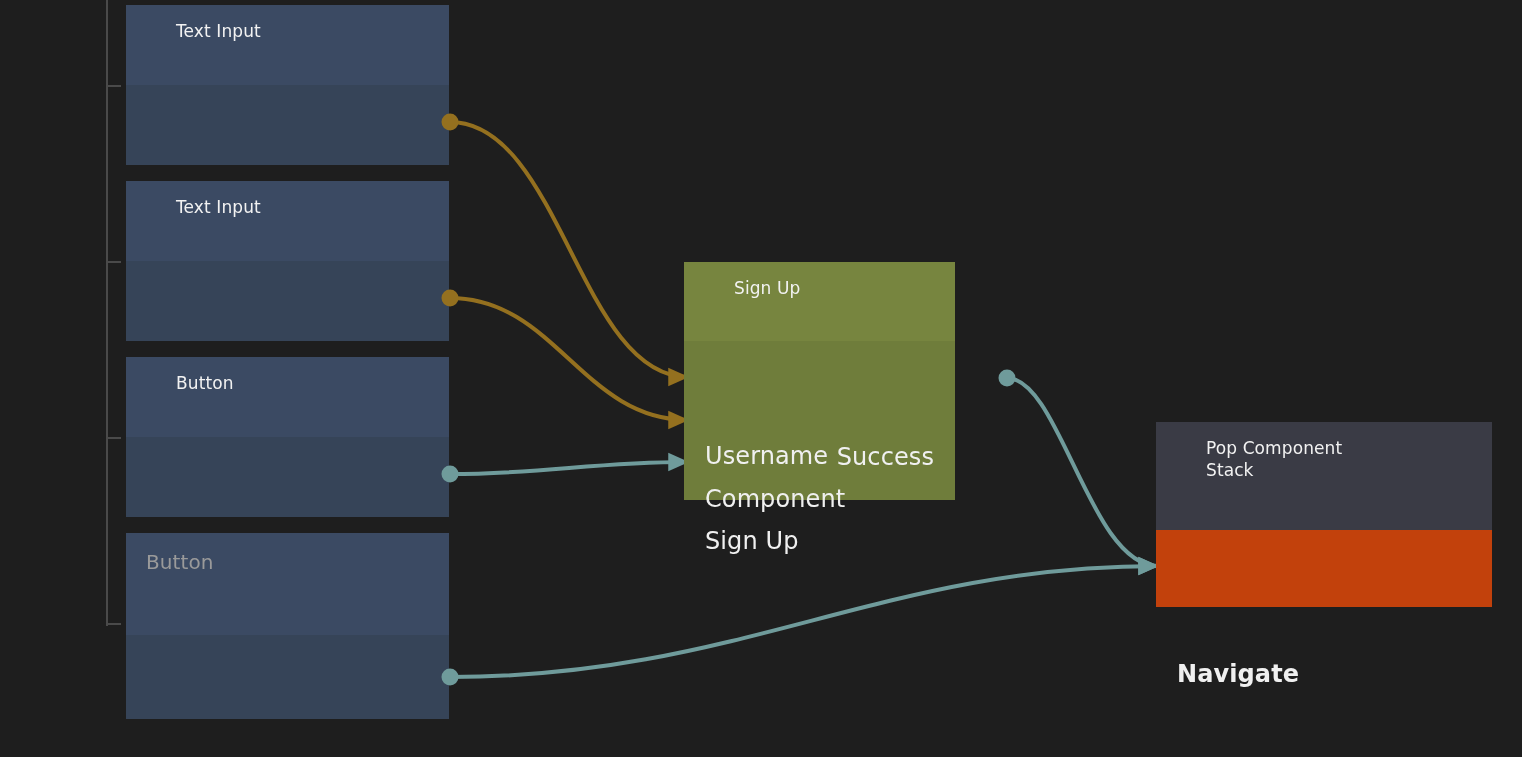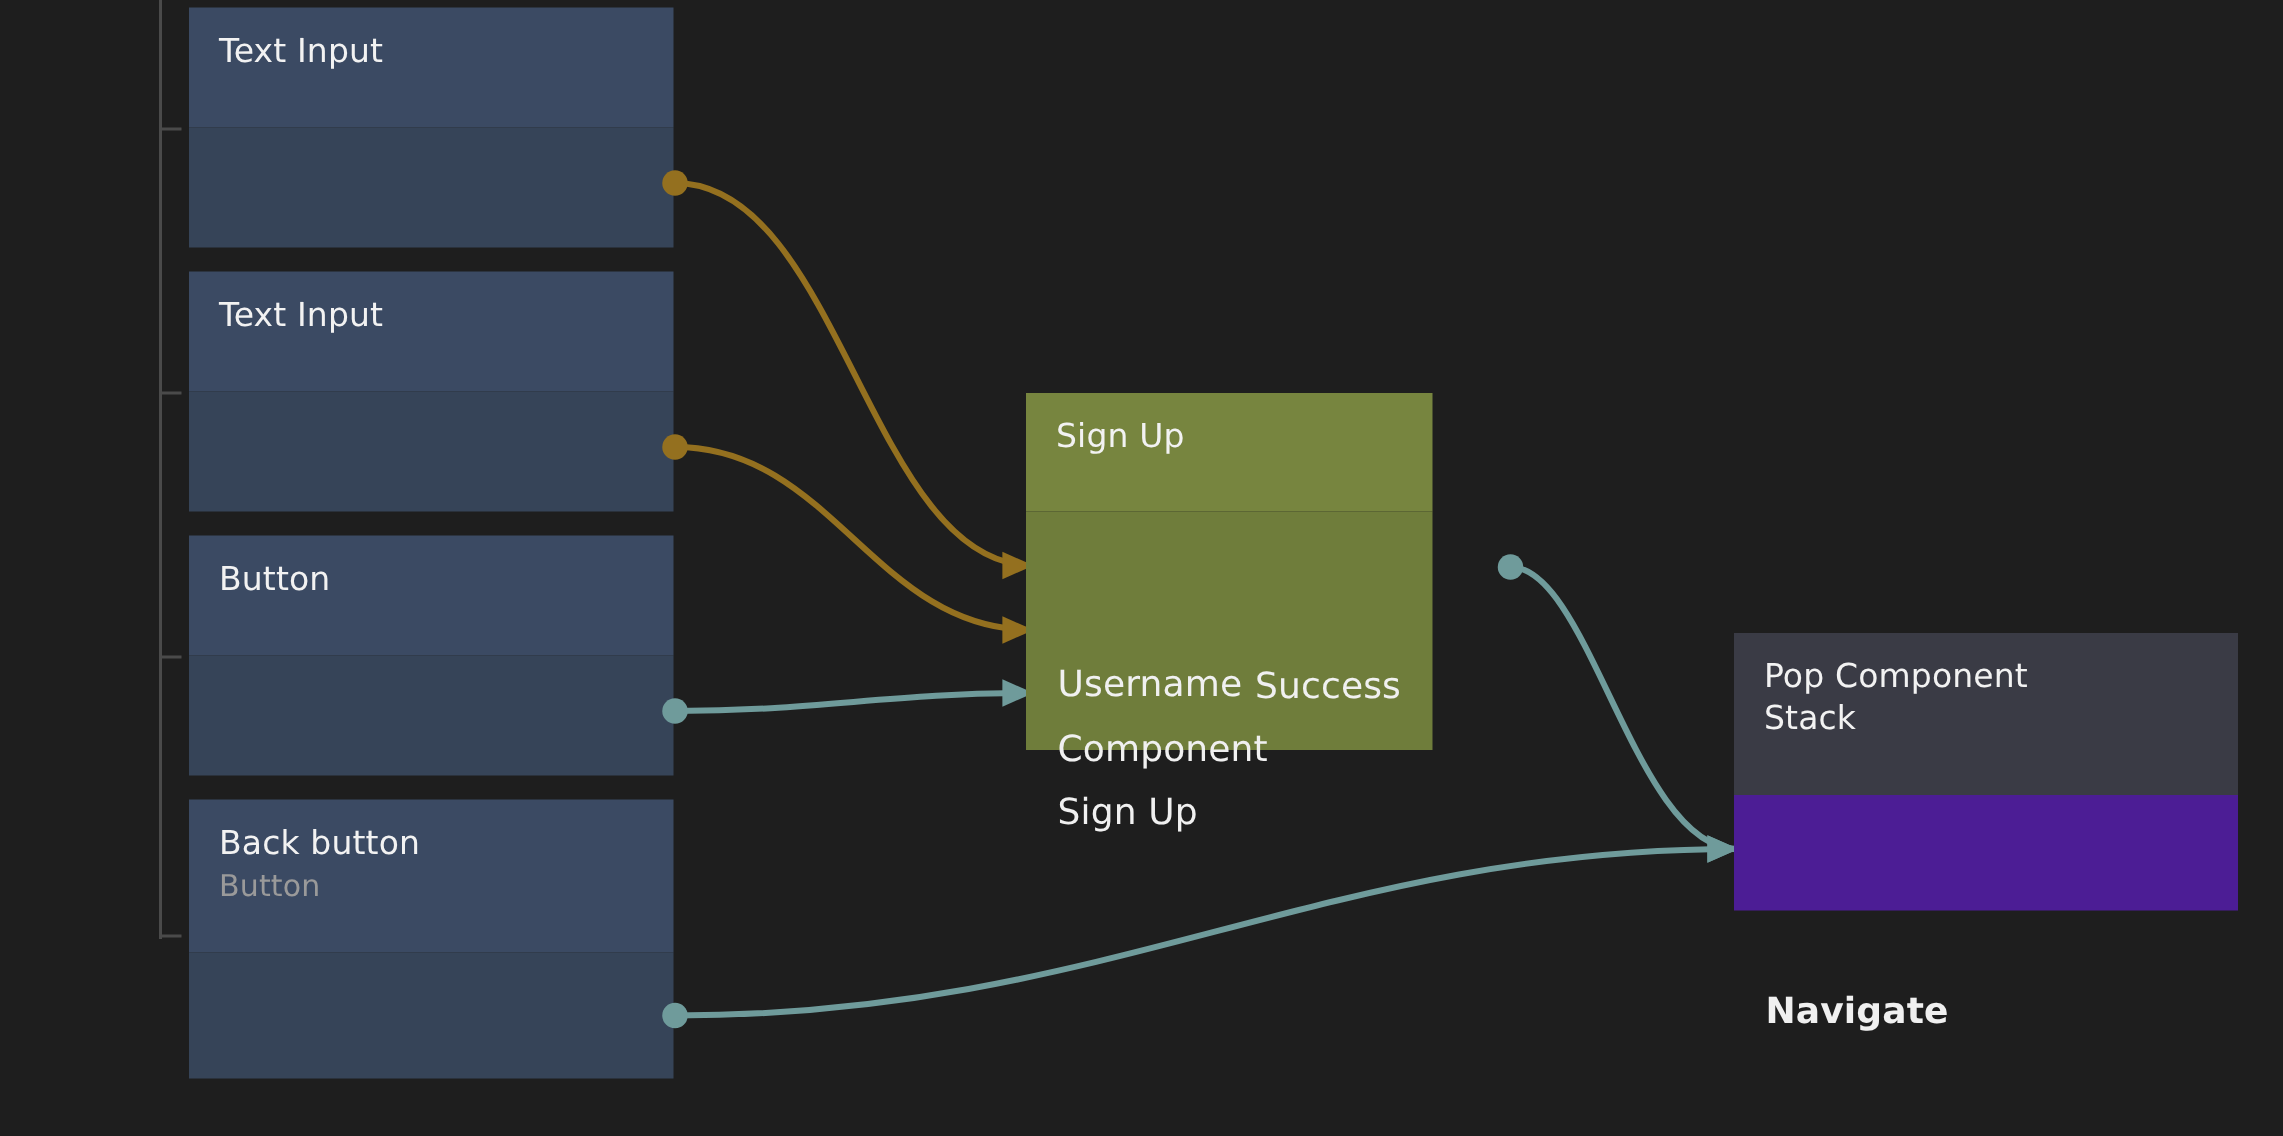--- a/index.html
+++ b/index.html
@@ -56,41 +56,42 @@
     box-sizing: border-box;
     width: 100%;
     padding: 16px 20px 0 20px;
   }
   .node-body {
     box-sizing: border-box;
     width: 100%;
     position: relative;
   }
   .node-title {
-    font-size: 22px;
+    font-size: 17px;
     color: #f2f2f2;
     line-height: 1.27;
     letter-spacing: 0.1px;
     white-space: pre-wrap;
+    margin-left: 30px;
   }
   .node-subtitle {
     font-size: 20px;
     color: #9a9a9a;
     line-height: 1.3;
     letter-spacing: 0.1px;
   }
   
   .node.blue .node-header { background: #3b4a63; }
   .node.blue .node-body   { background: #364458; }
   
   .node.green .node-header { background: #77853f; }
   .node.green .node-body   { background: #6f7d3b; }
   
   .node.dark .node-header { background: #3a3b45; }
-  .node.dark .node-body   { background: #4c1d95; font-weight: bold; }
+  .node.dark .node-body   { background: #c2410c; font-weight: bold; }
 
   
   .port-row {
     position: absolute;
     left: 0;
     width: 100%;
     height: 0;
   }
   .port-label {
     position: absolute;
@@ -178,21 +179,20 @@
     <div class="node-body" style="height:80px;">
       <div class="port-row" style="top:117px;">
         <span class="port-label out">Click</span>
       </div>
     </div>
     <div class="port-dot teal" style="left:324px; top:117px;"></div>
   </div>
 
   <div class="node blue" style="left:126px; top:533px; width:323px;">
     <div class="node-header" style="height:102px;">
-      <div class="node-title">Back button</div>
       <div class="node-subtitle">Button</div>
     </div>
     <div class="node-body" style="height:84px;">
       <div class="port-row" style="top:144px;">
         
       </div>
     </div>
     <div class="port-dot teal" style="left:324px; top:144px;"></div>
   </div>
 

